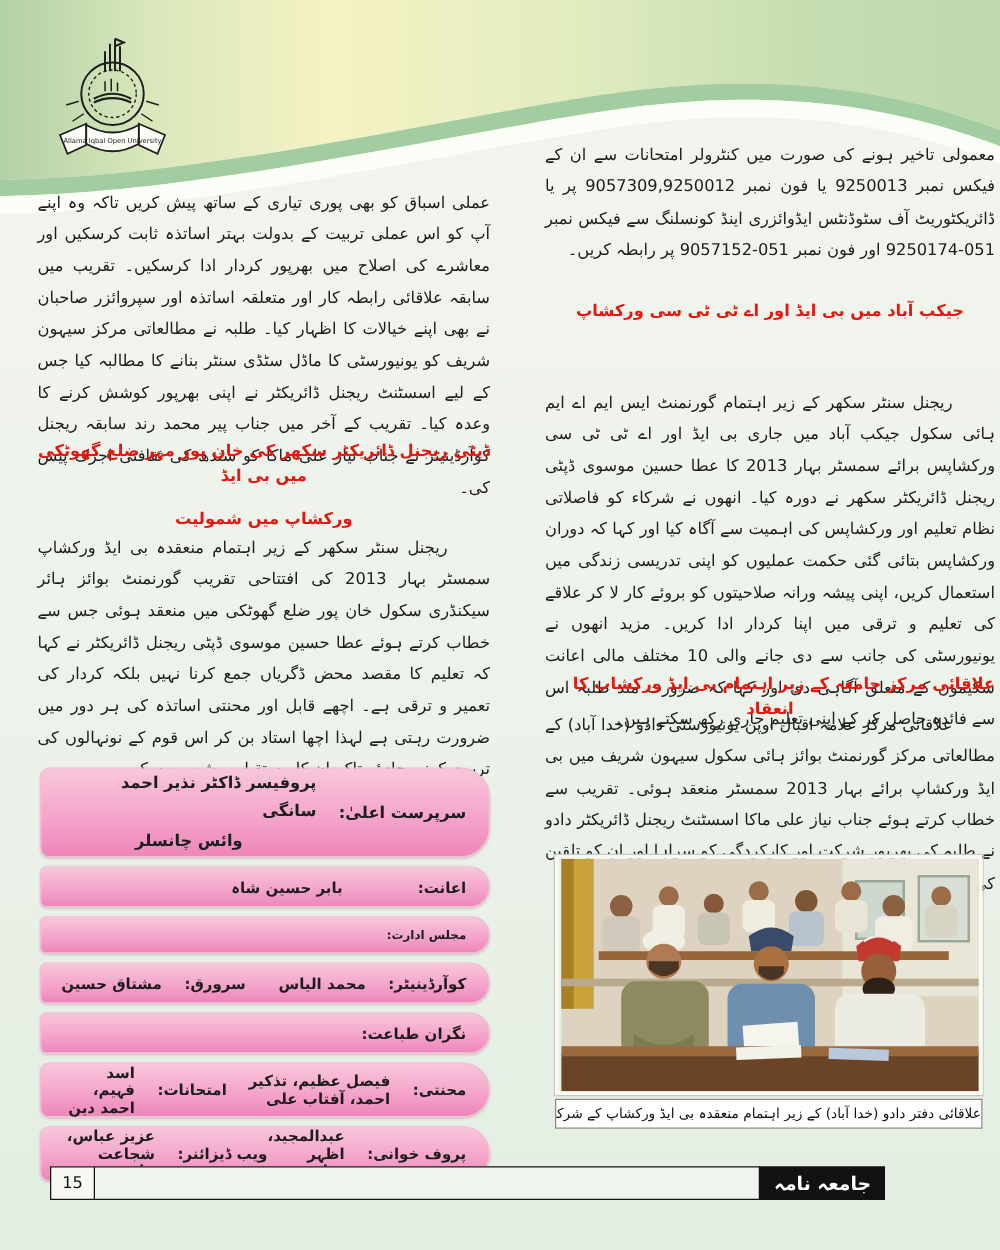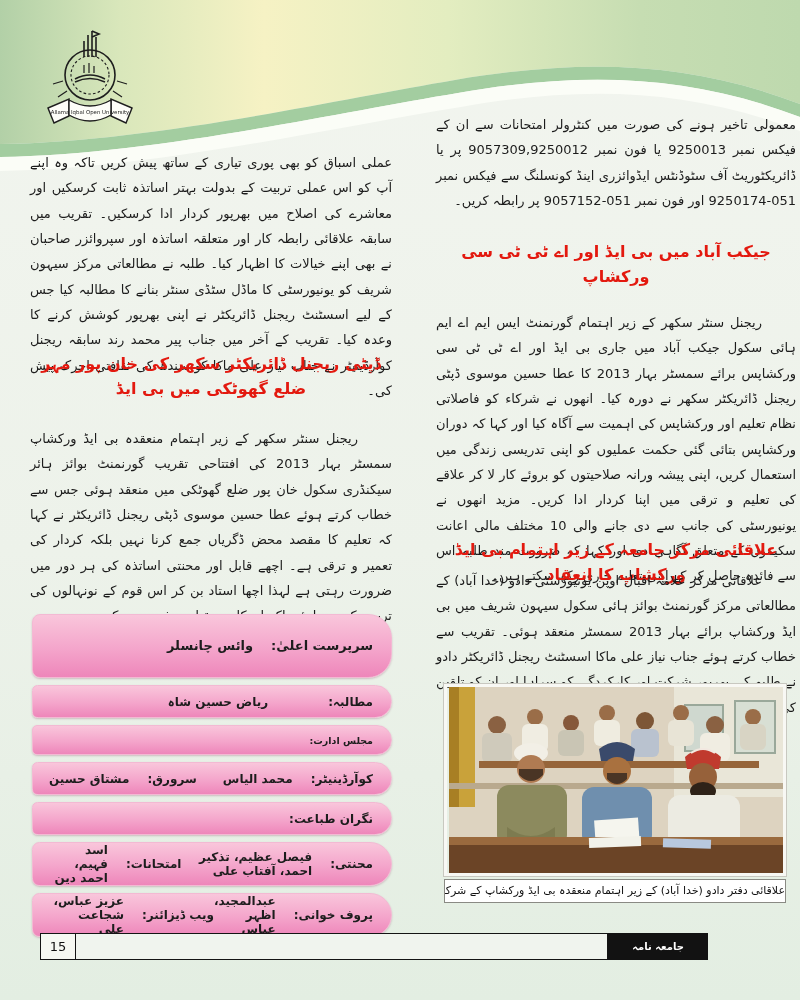--- a/index.html
+++ b/index.html
@@ -14,22 +14,22 @@
   
   .blk{position:absolute;direction:rtl;}
   .para{
     font-size:13px;line-height:1.95;text-align:justify;text-align-last:right;
     color:#1c1c1c;
   }
   .para.indent{text-indent:34px;}
   .col-r{left:436px;width:360px;}
   .col-l{left:30px;width:362px;}
   .red-head{
-    color:#e3190f;font-weight:bold;text-align:center;text-align-last:center;
-    font-size:16px;line-height:1.55;
+    color:#e3190f;font-weight:bold;text-align:right;text-align-last:center;
+    font-size:13px;line-height:1.55;
   }
   .red-head .hl{display:block;margin-bottom:14px;}
   .red-head .hl:last-child{margin-bottom:0;}
   
   figure.photo{left:444px;top:684px;width:342px;margin:0;position:absolute;direction:rtl;}
   .photo-frame{border:3px solid #f8f8f4;box-shadow:0 0 0 1px #c8c8c0;line-height:0;}
   figcaption.photo-cap{
     margin-top:3px;background:#ffffff;border:1px solid #8a8a84;
     font-size:11px;line-height:22px;height:22px;text-align:center;color:#111;
     overflow:hidden;white-space:nowrap;
@@ -55,21 +55,21 @@
   .footer{position:absolute;left:40px;top:933px;width:668px;height:27px;display:flex;}
   .pg-box{
     width:36px;border:1.5px solid #141414;background:#f6f8f2;
     display:flex;align-items:center;justify-content:center;
     font-size:13px;color:#111;box-sizing:border-box;
   }
   .ft-strip{flex:1;border:1.5px solid #141414;border-left:none;background:#f0f4ee;box-sizing:border-box;}
   .ft-title{
     width:100px;background:#121212;color:#fff;direction:rtl;
     display:flex;align-items:center;justify-content:center;
-    font-size:10px;font-weight:bold;
+    font-size:15px;font-weight:bold;
   }
 </style>
 </head>
 <body>
 
 <svg class="header-wave" width="800" height="180" viewBox="0 0 800 180" aria-hidden="true">
   <defs>
     <linearGradient id="hg" x1="0" y1="0" x2="1" y2="0">
       <stop offset="0" stop-color="#b2d0a7"></stop>
       <stop offset="0.15" stop-color="#d9e7bb"></stop>
@@ -186,41 +186,43 @@
   </div>
   <figcaption class="photo-cap">علاقائی دفتر دادو (خدا آباد) کے زیر اہتمام منعقدہ بی ایڈ ورکشاپ کے شرکاء</figcaption>
 </figure>
 
 <div class="blk col-l" style="top:150px;">
   <p class="para" style="margin:0;">عملی اسباق کو بھی پوری تیاری کے ساتھ پیش کریں تاکہ وہ اپنے آپ کو اس عملی تربیت کے بدولت بہتر اساتذہ ثابت کرسکیں اور معاشرے کی اصلاح میں بھرپور کردار ادا کرسکیں۔ تقریب میں سابقہ علاقائی رابطہ کار اور متعلقہ اساتذہ اور سپروائزر صاحبان نے بھی اپنے خیالات کا اظہار کیا۔ طلبہ نے مطالعاتی مرکز سیہون شریف کو یونیورسٹی کا ماڈل سٹڈی سنٹر بنانے کا مطالبہ کیا جس کے لیے اسسٹنٹ ریجنل ڈائریکٹر نے اپنی بھرپور کوشش کرنے کا وعدہ کیا۔ تقریب کے آخر میں جناب پیر محمد رند سابقہ ریجنل کوآرڈینیٹر نے جناب نیاز علی ماکا کو سندھ کی ثقافتی اجرک پیش کی۔</p>
 </div>
 
 <div class="blk col-l red-head" style="top:352px;">
   <span class="hl">ڈپٹی ریجنل ڈائریکٹر سکھر کی خان پور مہر ضلع گھوٹکی میں بی ایڈ</span>
+  <span class="hl">ورکشاپ میں شمولیت</span>
 </div>
 
 <div class="blk col-l" style="top:426px;">
   <p class="para indent" style="margin:0;">ریجنل سنٹر سکھر کے زیر اہتمام منعقدہ بی ایڈ ورکشاپ سمسٹر بہار 2013 کی افتتاحی تقریب گورنمنٹ بوائز ہائر سیکنڈری سکول خان پور ضلع گھوٹکی میں منعقد ہوئی جس سے خطاب کرتے ہوئے عطا حسین موسوی ڈپٹی ریجنل ڈائریکٹر نے کہا کہ تعلیم کا مقصد محض ڈگریاں جمع کرنا نہیں بلکہ کردار کی تعمیر و ترقی ہے۔ اچھے قابل اور محنتی اساتذہ کی ہر دور میں ضرورت رہتی ہے لہذا اچھا استاد بن کر اس قوم کے نونہالوں کی تربیت کرنی چاہئے تاکہ ان کا مستقبل روشن بن سکے۔</p>
 </div>
 
 <div class="credits">
 
   <div class="credit-row tall">
     <div class="pair">
       <span class="lbl">سرپرست اعلیٰ:</span>
       <span class="stack">
+        <span>پروفیسر ڈاکٹر نذیر احمد سانگی</span>
         <span>وائس چانسلر</span>
       </span>
     </div>
   </div>
 
   <div class="credit-row">
     <div class="pair" style="gap:60px;">
-      <span class="lbl">مطالبہ:</span>
-      <span>ریاض حسین شاہ</span>
+      <span class="lbl">اعانت:</span>
+      <span>بابر حسین شاہ</span>
     </div>
   </div>
 
   <div class="credit-row small">
     <div class="pair" style="gap:8px;">
       <span class="lbl">مجلس ادارت:</span>
     </div>
   </div>
 
   <div class="credit-row">

